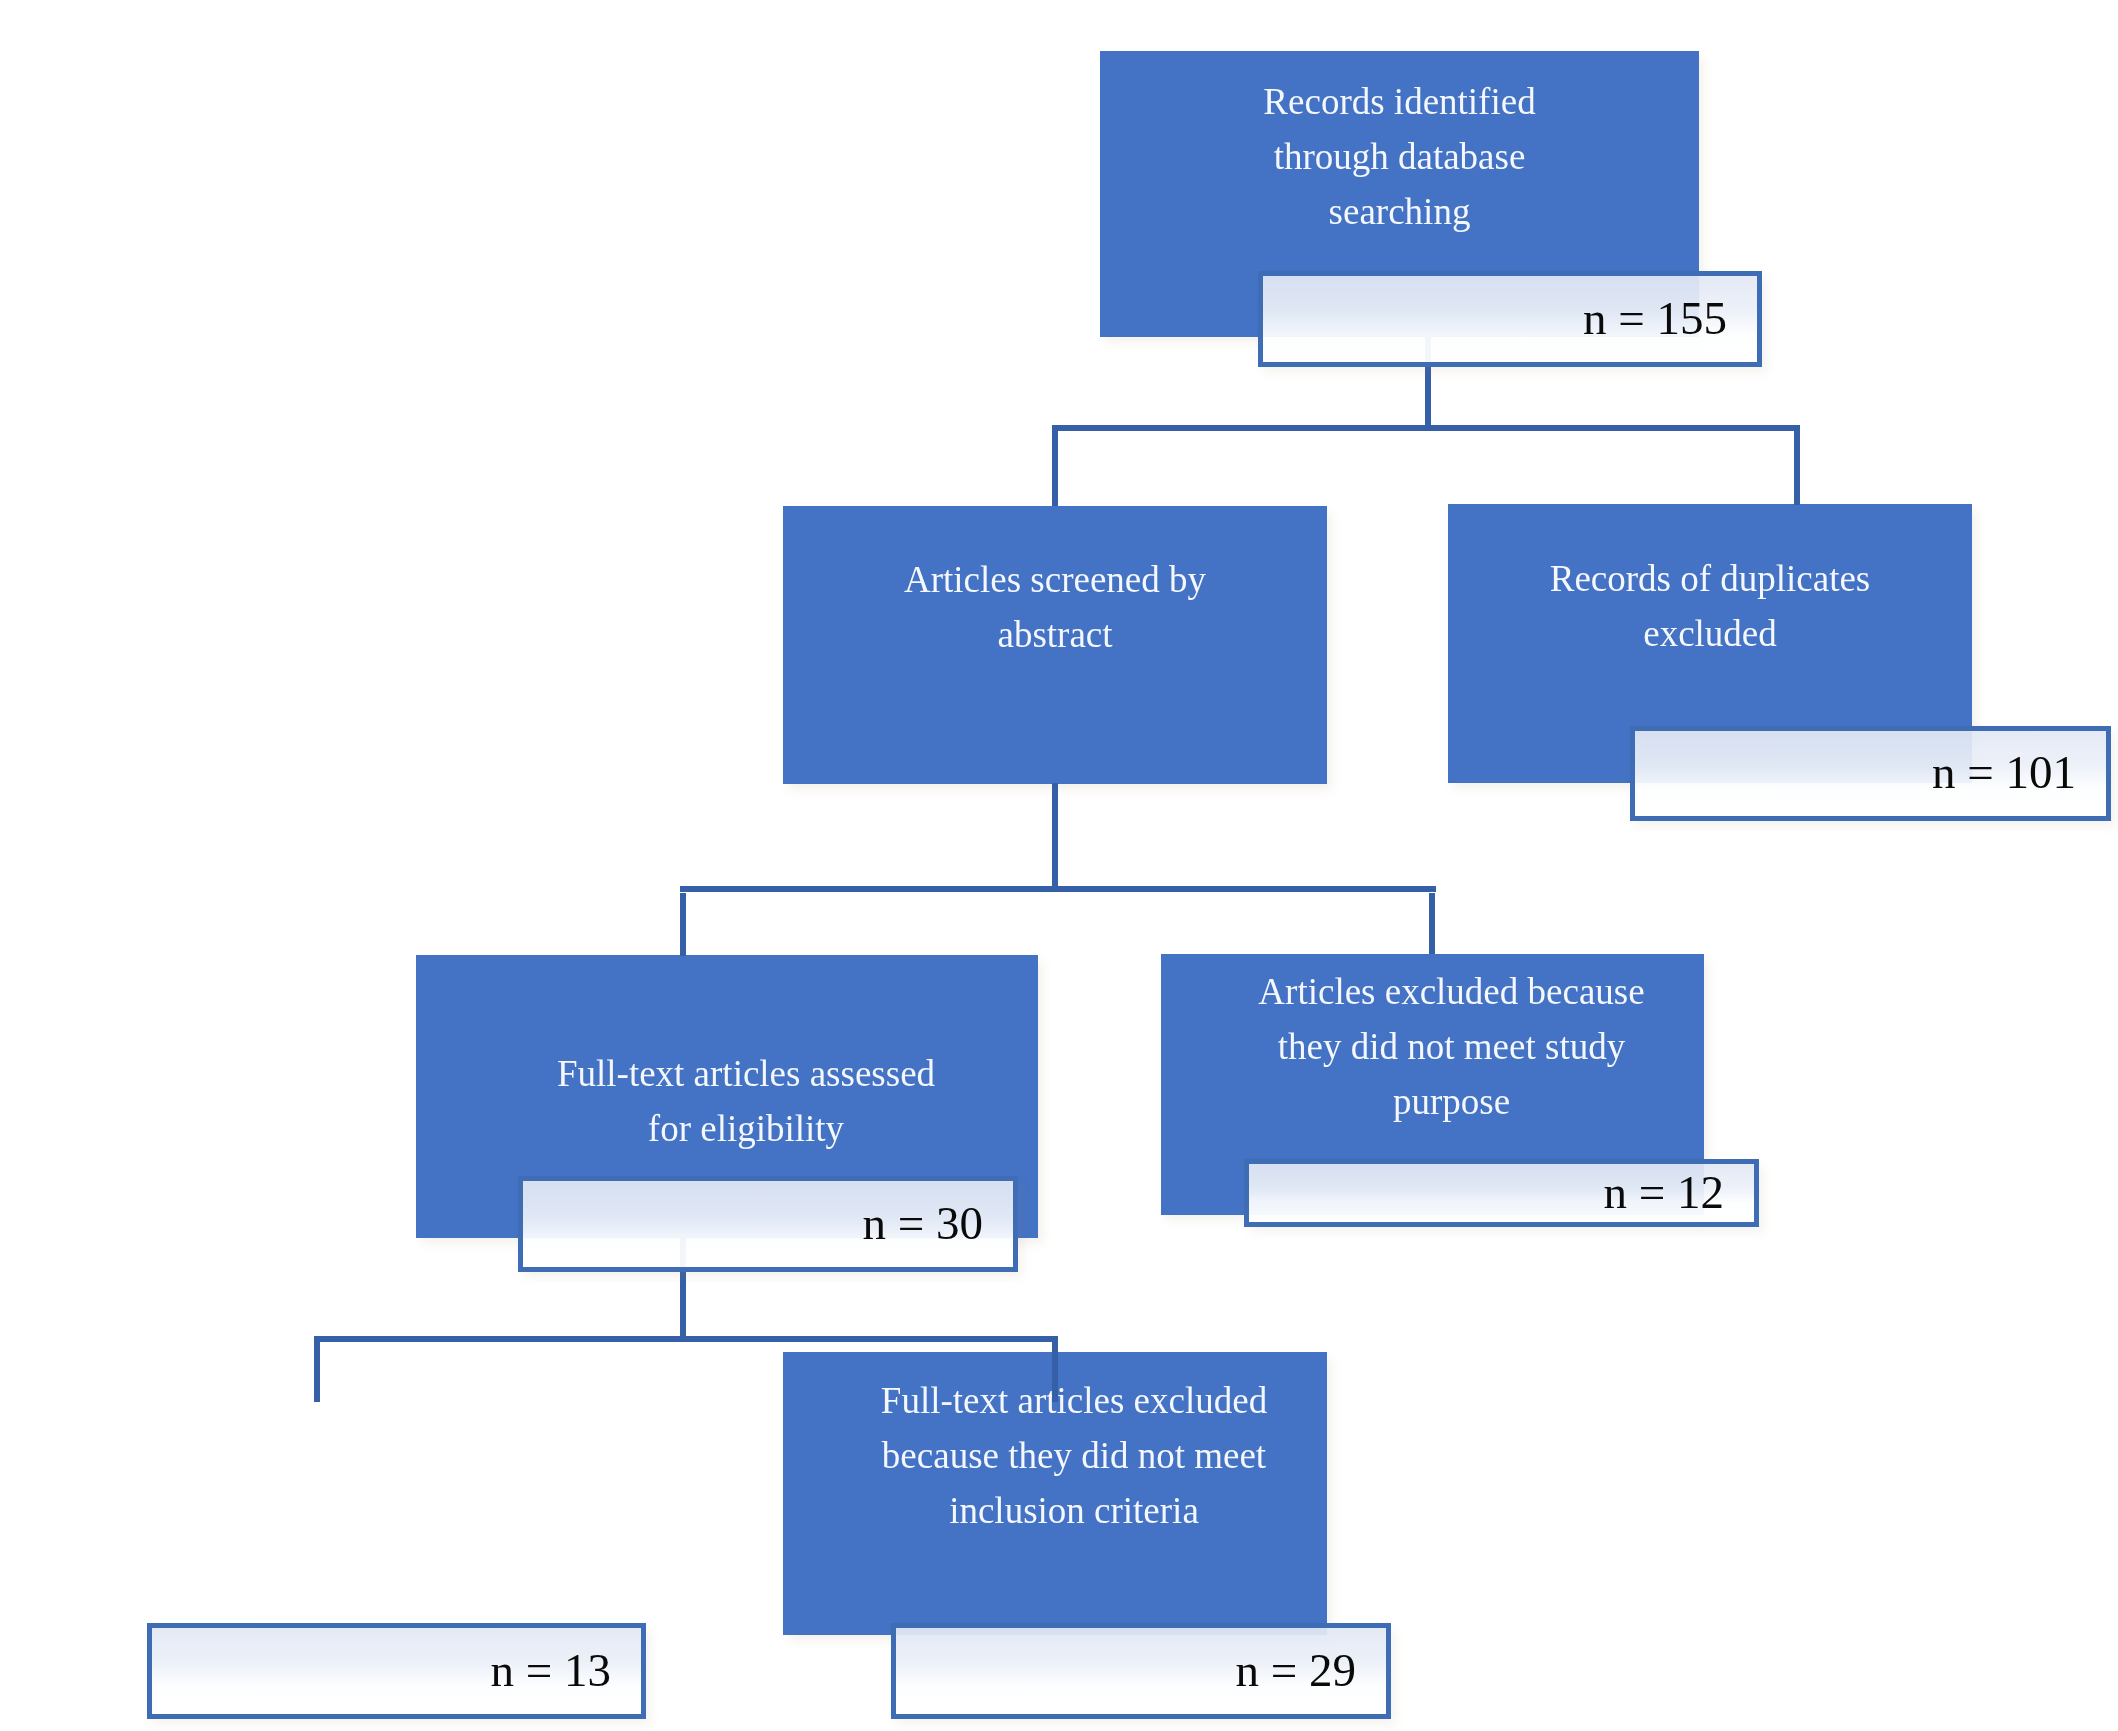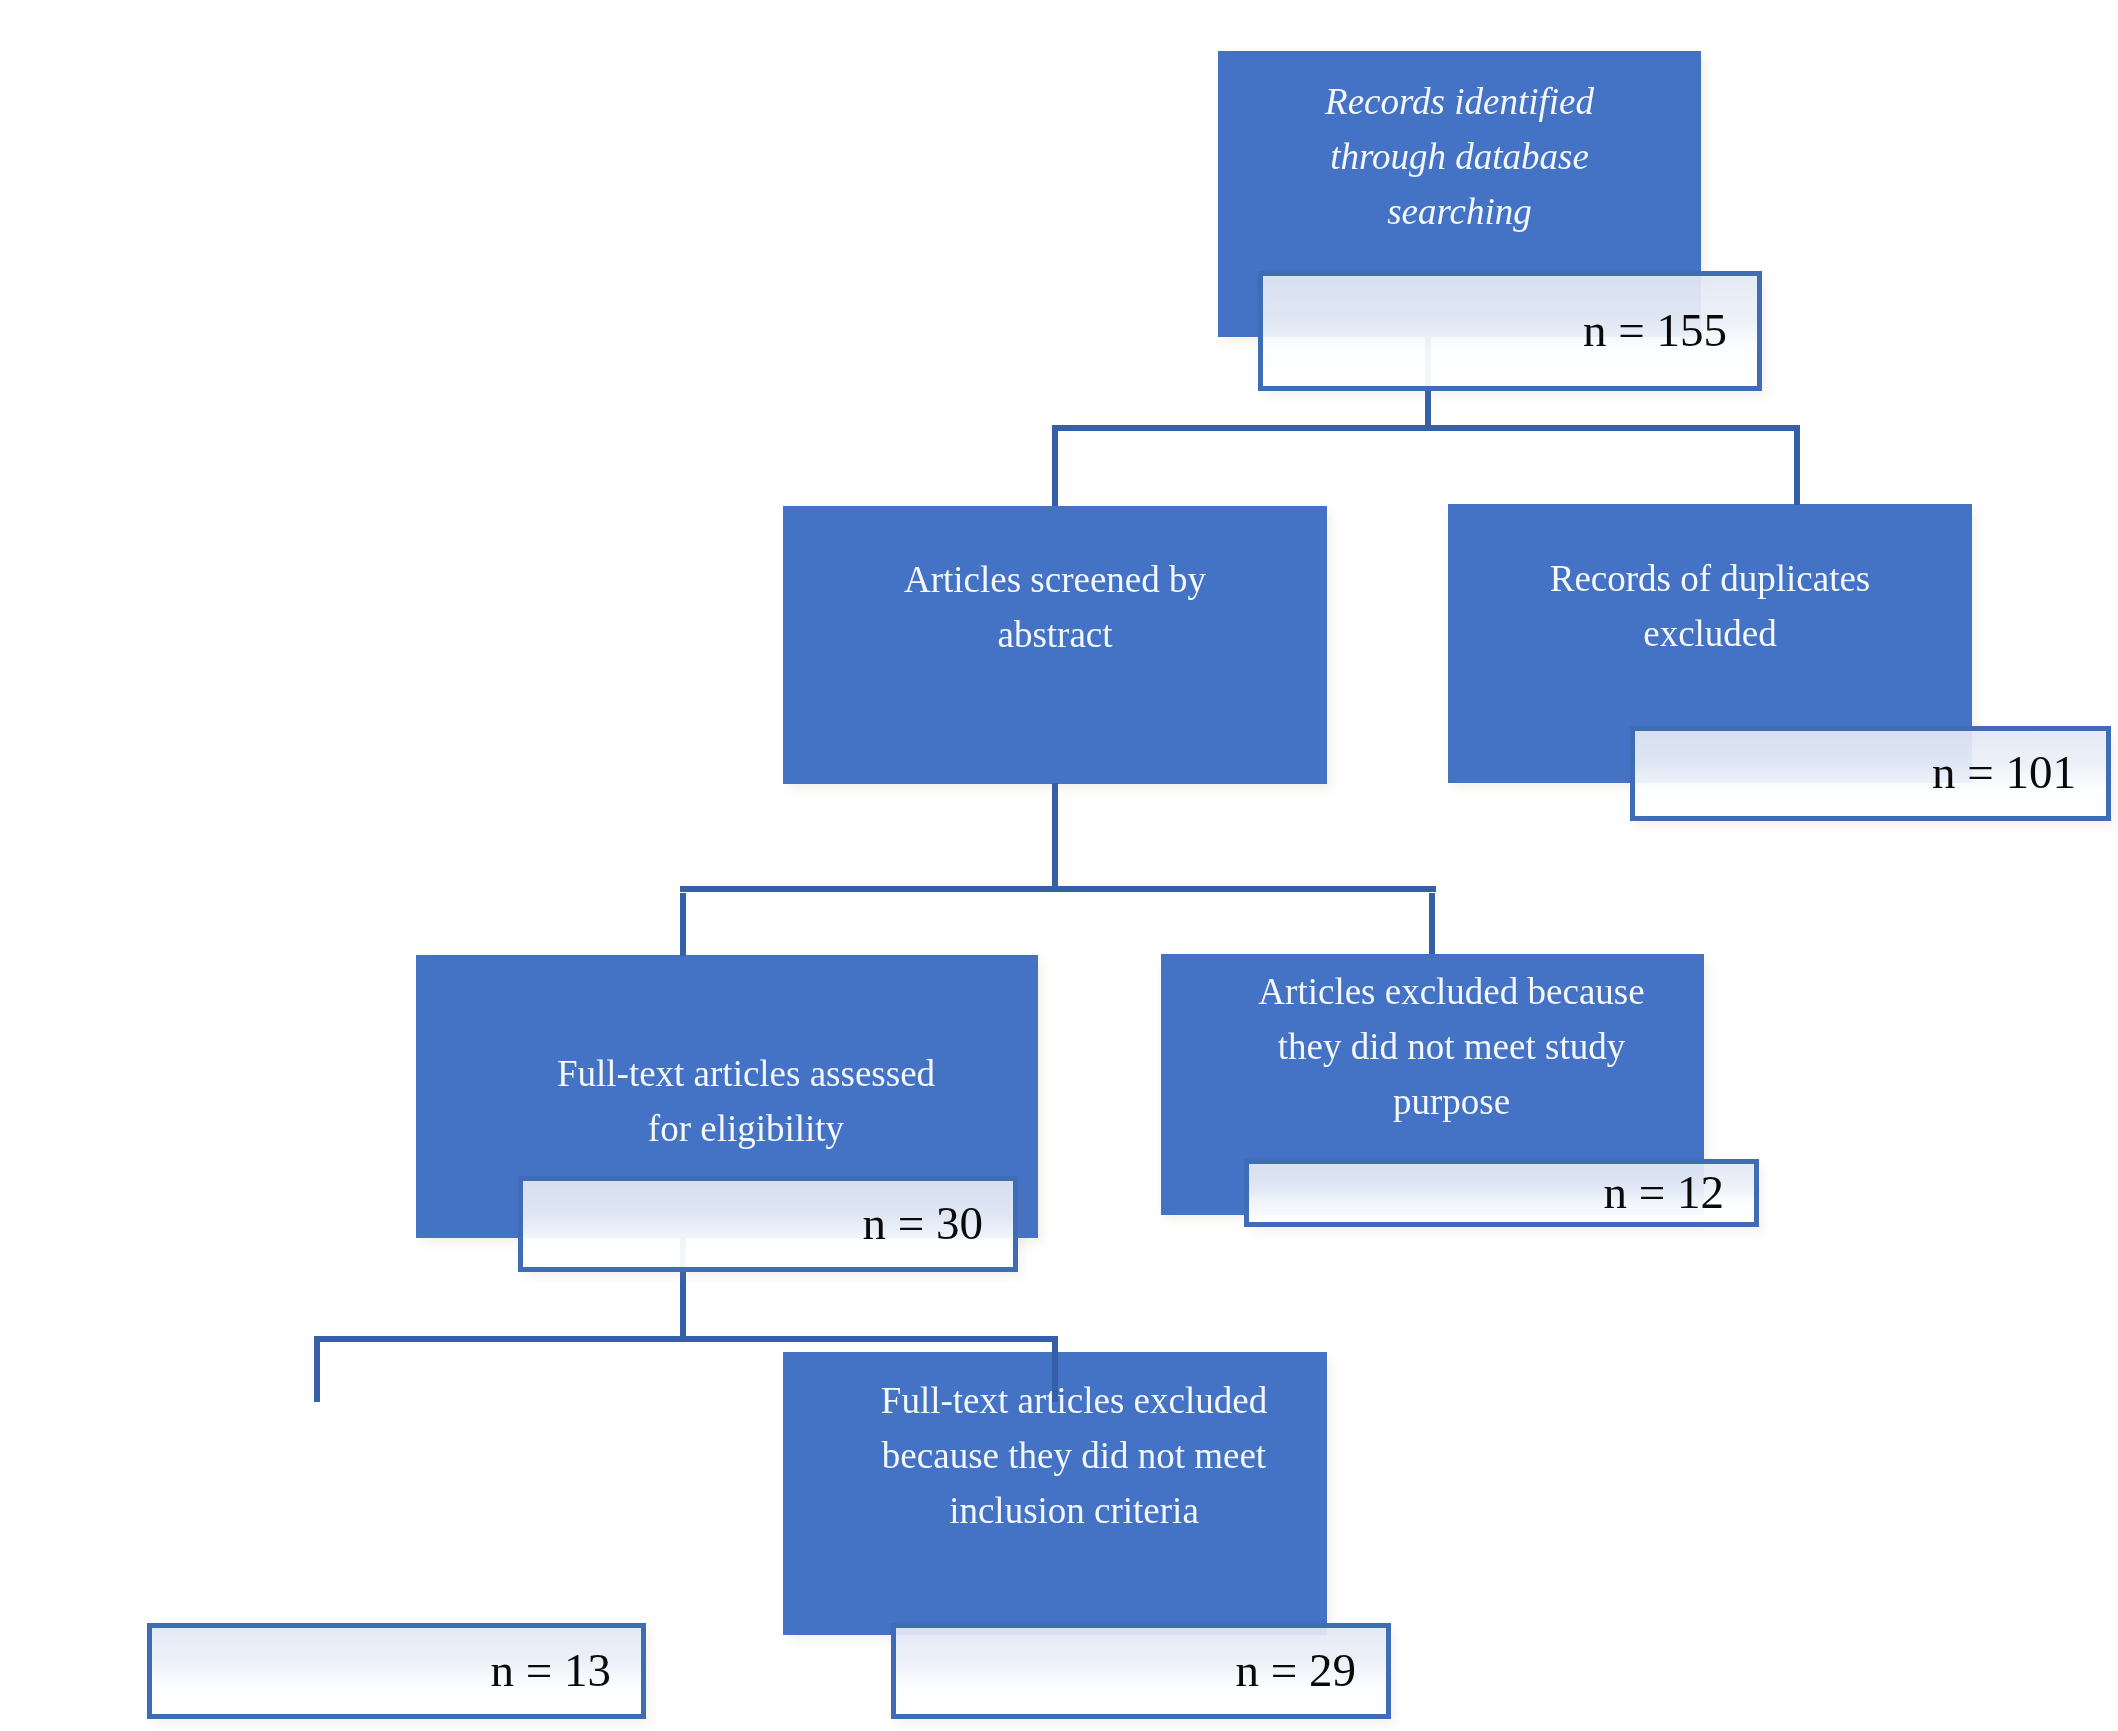--- a/index.html
+++ b/index.html
@@ -53,22 +53,22 @@
     color: var(--count-text);
     font-size: 47px;
     padding-right: 30px;
     margin-top: -2.7px;
   }
 
   
   .line { position: absolute; z-index: 2; background: var(--connector); }
 
   
-  .b1 { left: 1218px; top: 51px;   width: 483px; height: 286px; font-style: italic; }
-  .n1 { left: 1258px; top: 271px;  width: 504px; height: 120px; }
+  .b1 { left: 1100px; top: 51px;   width: 599px; height: 286px; }
+  .n1 { left: 1258px; top: 271px;  width: 504px; height: 96px; }
   .b2 { left: 783px; top: 506px;  width: 544px; height: 278px; }
   .n2 { left: 891px; top: 726px; width: 502px; height: 95px; }
   .b3 { left: 1448px; top: 504px;  width: 524px; height: 279px; }
   .n3 { left: 1630px; top: 726px; width: 481px; height: 95px; }
   .b4 { left: 416px;  top: 955px; width: 622px; height: 283px; align-items: flex-end; }
   .n4 { left: 518px;  top: 1176px; width: 500px; height: 96px; }
   .b5 { left: 1161px; top: 954px; width: 543px; height: 261px; }
   .n5 { left: 1244px; top: 1159px; width: 515px; height: 68px; }
   .b6 { left: 44px;   top: 1402px; width: 547px; height: 283px; }
   .n6 { left: 147px;  top: 1623px; width: 499px; height: 96px; }

